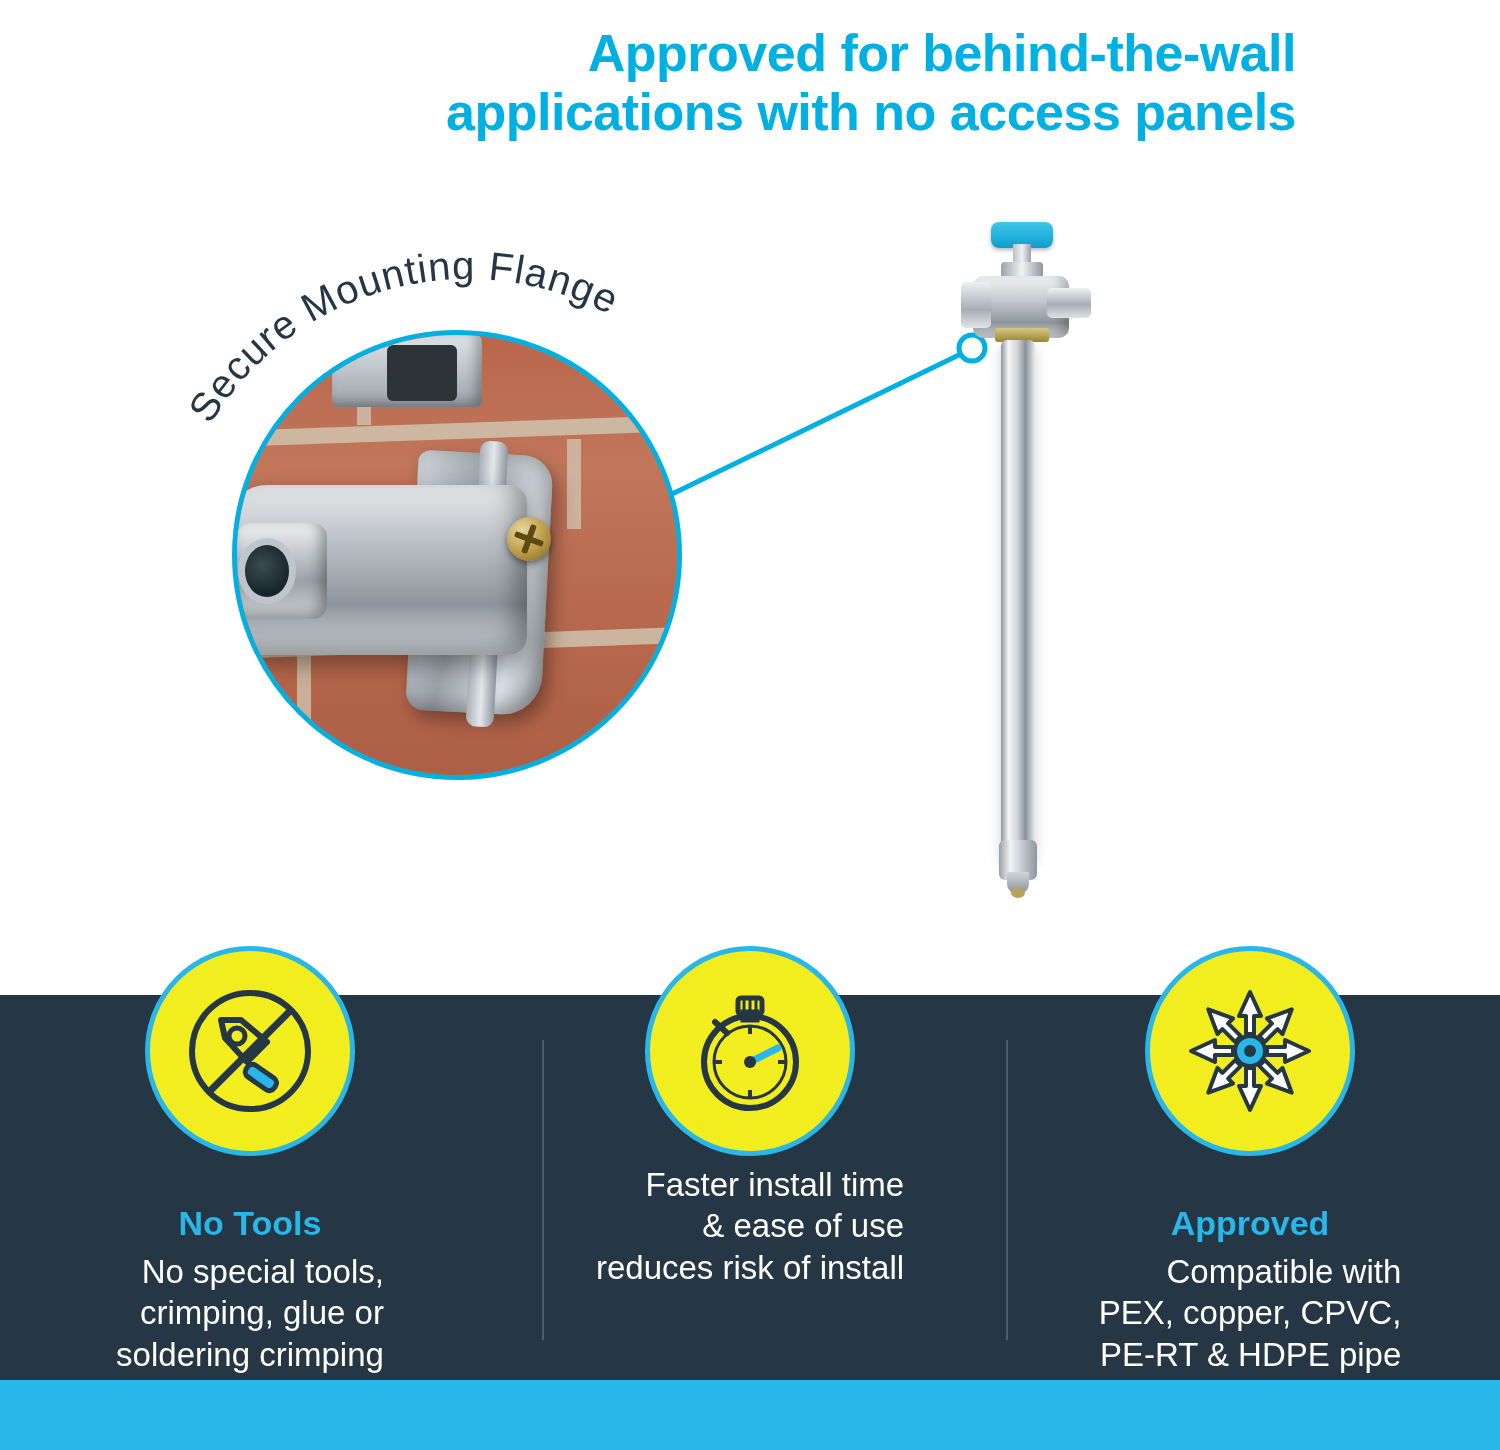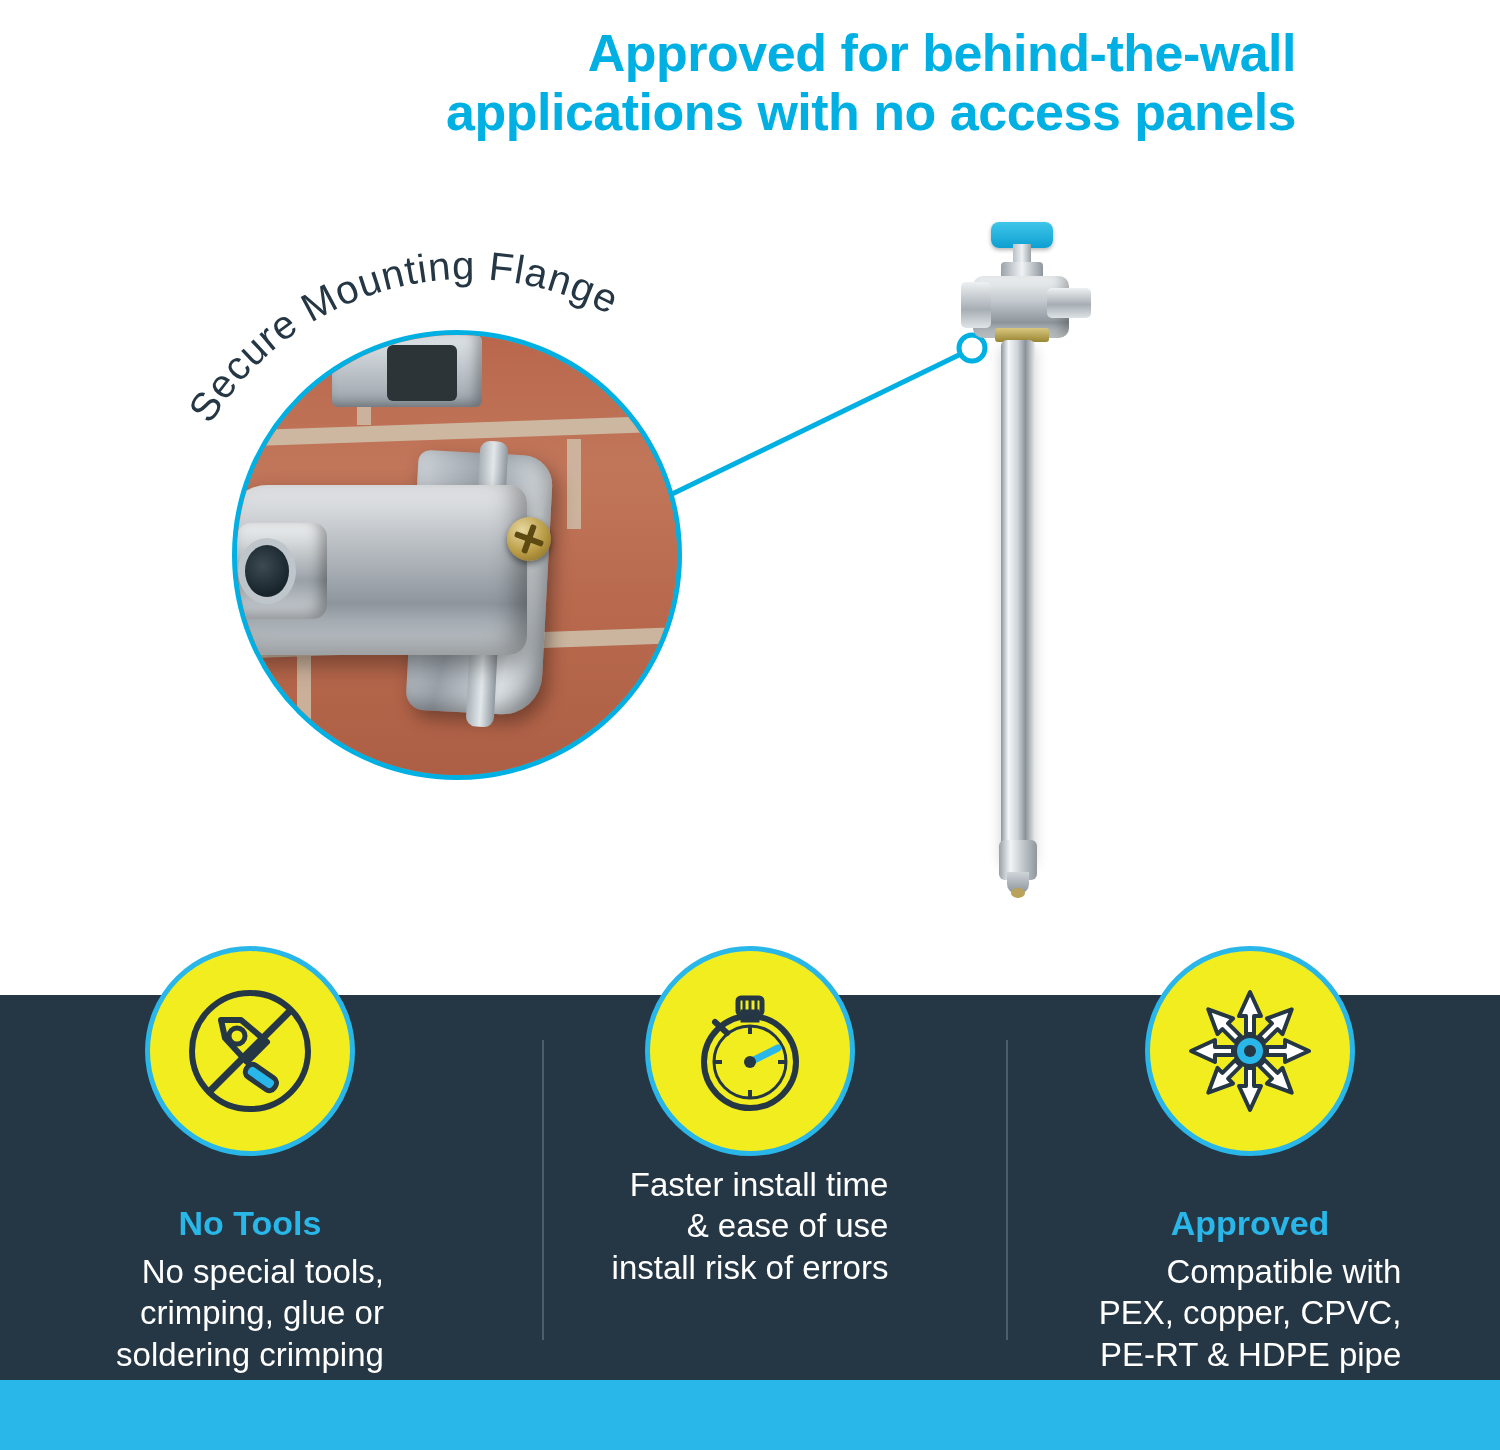--- a/index.html
+++ b/index.html
@@ -303,21 +303,21 @@
         <circle cx="75" cy="86" r="6" fill="#253745"></circle>
         <line x1="75" y1="50" x2="75" y2="58" stroke="#253745" stroke-width="4"></line>
         <line x1="75" y1="114" x2="75" y2="122" stroke="#253745" stroke-width="4"></line>
         <line x1="39" y1="86" x2="47" y2="86" stroke="#253745" stroke-width="4"></line>
         <line x1="103" y1="86" x2="111" y2="86" stroke="#253745" stroke-width="4"></line>
       </svg>
     </div>
     <div class="fdesc">
       <span class="ln">Faster install time</span>
       <span class="ln">&amp; ease of use</span>
-      <span class="ln">install risk of errors</span>
+      <span class="ln">reduces risk of install</span>
     </div>
   </div>
 
   <div class="feature">
     <div class="badge">
       <svg width="150" height="150" viewBox="0 0 150 150">
         <g fill="#ffffff" stroke="#253745" stroke-width="4" stroke-linejoin="round">
           <g>
             <polygon points="75,16 64,40 71,40 71,58 79,58 79,40 86,40"></polygon>
           </g>

